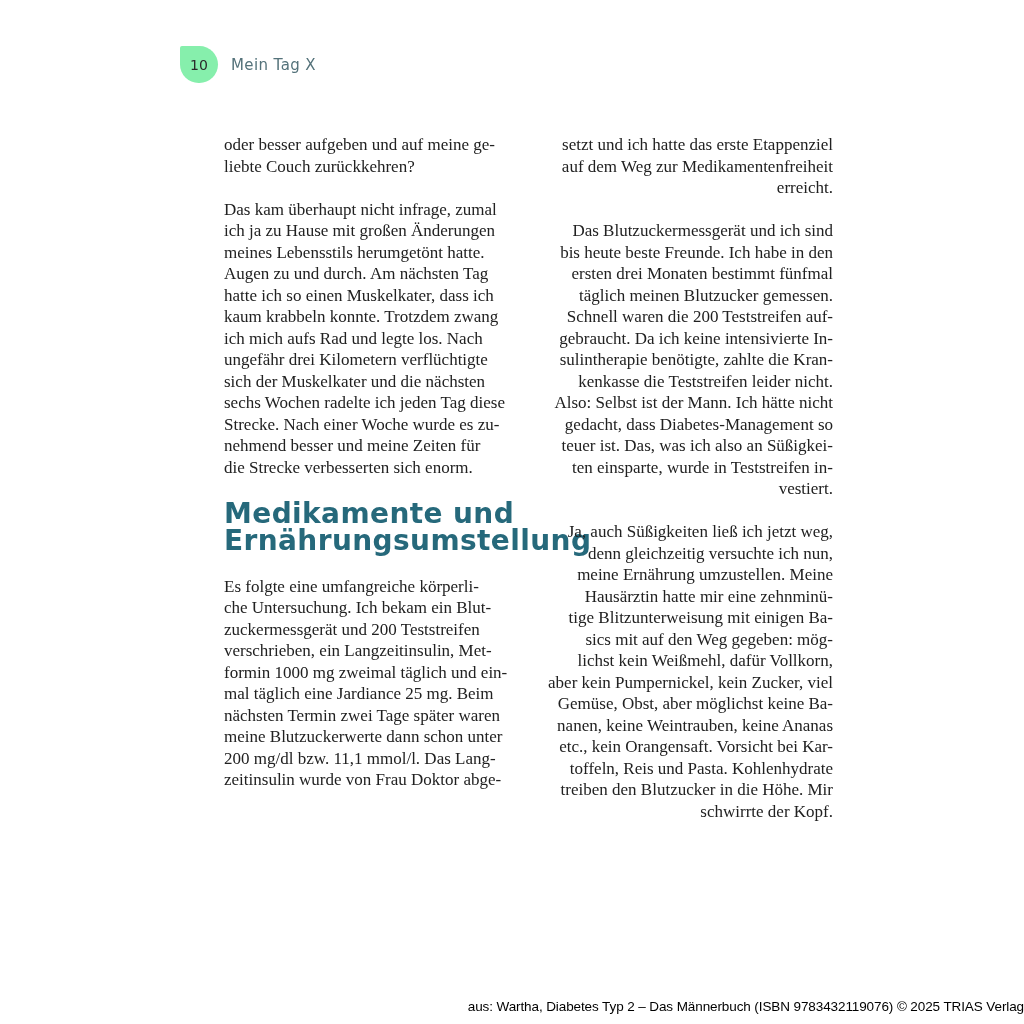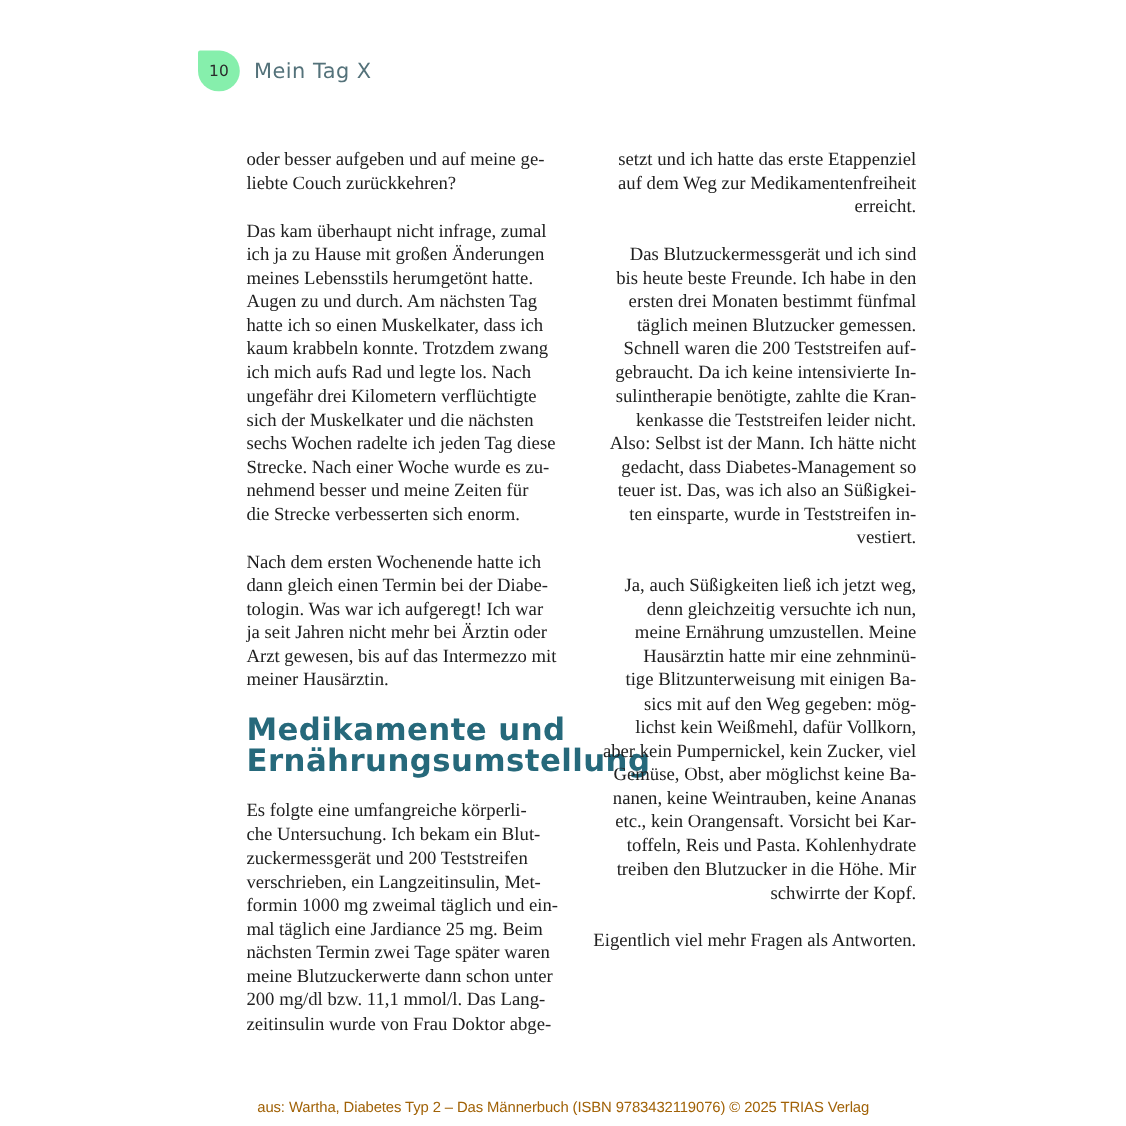--- a/index.html
+++ b/index.html
@@ -15,21 +15,21 @@
     width: 38px; height: 37px;
     background: #86efac;
     border-radius: 2px 19px 19px 19px;
     display: flex; align-items: center; justify-content: center;
     font-family: "DejaVu Sans", sans-serif;
     font-size: 14px; font-weight: normal; color: #2b2b2b;
   }
   .chapter-title {
     margin-left: 13px;
     font-family: "DejaVu Sans", sans-serif;
-    font-size: 19px; color: #54727A; letter-spacing: 0.4px;
+    font-size: 15px; color: #54727A; letter-spacing: 0.4px;
   }
 
   
   .col {
     position: absolute; top: 134px; width: 295px;
     font-size: 17px; line-height: 21.5px; color: #212121;
   }
   .col-left  { left: 224px; }
   .col-right { left: 538px; text-align: right; }
   .col p {
@@ -40,23 +40,23 @@
     font-family: "DejaVu Sans", sans-serif;
     font-size: 28px; line-height: 27.5px;
     color: #26697B; letter-spacing: 0.4px;
     white-space: pre;
     margin-bottom: 21px;
   }
 
   
   .footer {
     position: absolute; top: 999px; left: 0; width: 1024px;
-    text-align: center;
+    text-align: right;
     font-family: "Liberation Sans", sans-serif;
-    font-size: 13.5px; color: #a16207; letter-spacing: -0.1px;
+    font-size: 13.5px; color: #000000; letter-spacing: -0.1px;
   }
 </style>
 </head>
 <body>
 
 <header class="chapter-header">
   <div class="chapter-badge">
     <span>10</span>
   </div>
   <div class="chapter-title">Mein Tag X</div>
@@ -72,26 +72,20 @@
 Augen zu und durch. Am nächsten Tag
 hatte ich so einen Muskelkater, dass ich
 kaum krabbeln konnte. Trotzdem zwang
 ich mich aufs Rad und legte los. Nach
 ungefähr drei Kilometern verflüchtigte
 sich der Muskelkater und die nächsten
 sechs Wochen radelte ich jeden Tag diese
 Strecke. Nach einer Woche wurde es zu-
 nehmend besser und meine Zeiten für
 die Strecke verbesserten sich enorm.</p>
-    <p>Nach dem ersten Wochenende hatte ich
-dann gleich einen Termin bei der Diabe-
-tologin. Was war ich aufgeregt! Ich war
-ja seit Jahren nicht mehr bei Ärztin oder
-Arzt gewesen, bis auf das Intermezzo mit
-meiner Hausärztin.</p>
     <h2 class="section-heading">Medikamente und
 Ernährungsumstellung</h2>
     <p>Es folgte eine umfangreiche körperli-
 che Untersuchung. Ich bekam ein Blut-
 zuckermessgerät und 200 Teststreifen
 verschrieben, ein Langzeitinsulin, Met-
 formin 1000 mg zweimal täglich und ein-
 mal täglich eine Jardiance 25 mg. Beim
 nächsten Termin zwei Tage später waren
 meine Blutzuckerwerte dann schon unter
@@ -123,17 +117,16 @@
 tige Blitzunterweisung mit einigen Ba-
 sics mit auf den Weg gegeben: mög-
 lichst kein Weißmehl, dafür Vollkorn,
 aber kein Pumpernickel, kein Zucker, viel
 Gemüse, Obst, aber möglichst keine Ba-
 nanen, keine Weintrauben, keine Ananas
 etc., kein Orangensaft. Vorsicht bei Kar-
 toffeln, Reis und Pasta. Kohlenhydrate
 treiben den Blutzucker in die Höhe. Mir
 schwirrte der Kopf.</p>
-    <p>Eigentlich viel mehr Fragen als Antworten.</p>
   </div>
 </main>
 
 <footer class="footer">aus: Wartha, Diabetes Typ 2 – Das Männerbuch (ISBN 9783432119076) © 2025 TRIAS Verlag</footer>
 
 </body></html>

